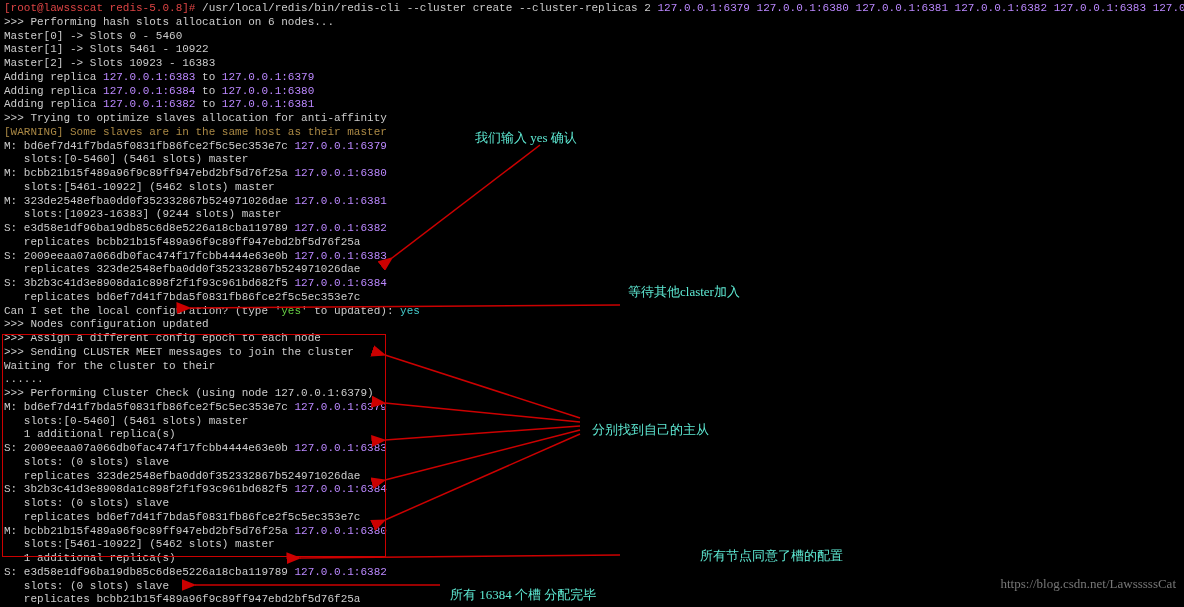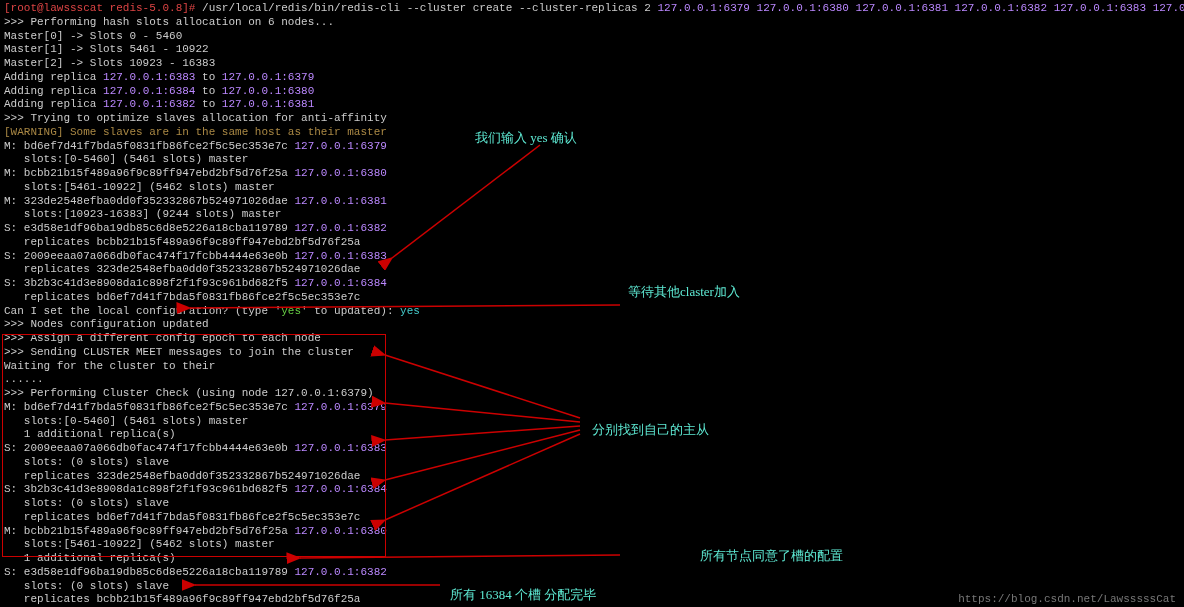--- a/index.html
+++ b/index.html
@@ -30,24 +30,24 @@
   .anno {
     position: absolute;
     color: #5eead4;
     font-family: Liberation Serif, serif;
     font-size: 13px;
     pointer-events: none;
   }
   .watermark {
     position: absolute;
     right: 8px;
-    bottom: 0;
+    bottom: 15px;
     color: #777;
-    font-size: 11px;
-    font-family: Liberation Mono, monospace;
+    font-size: 13px;
+    font-family: Liberation Serif, serif;
   }
   svg.arrows {
     position: absolute;
     top: 0; left: 0;
     pointer-events: none;
   }
 </style>
 </head>
 <body>
 

